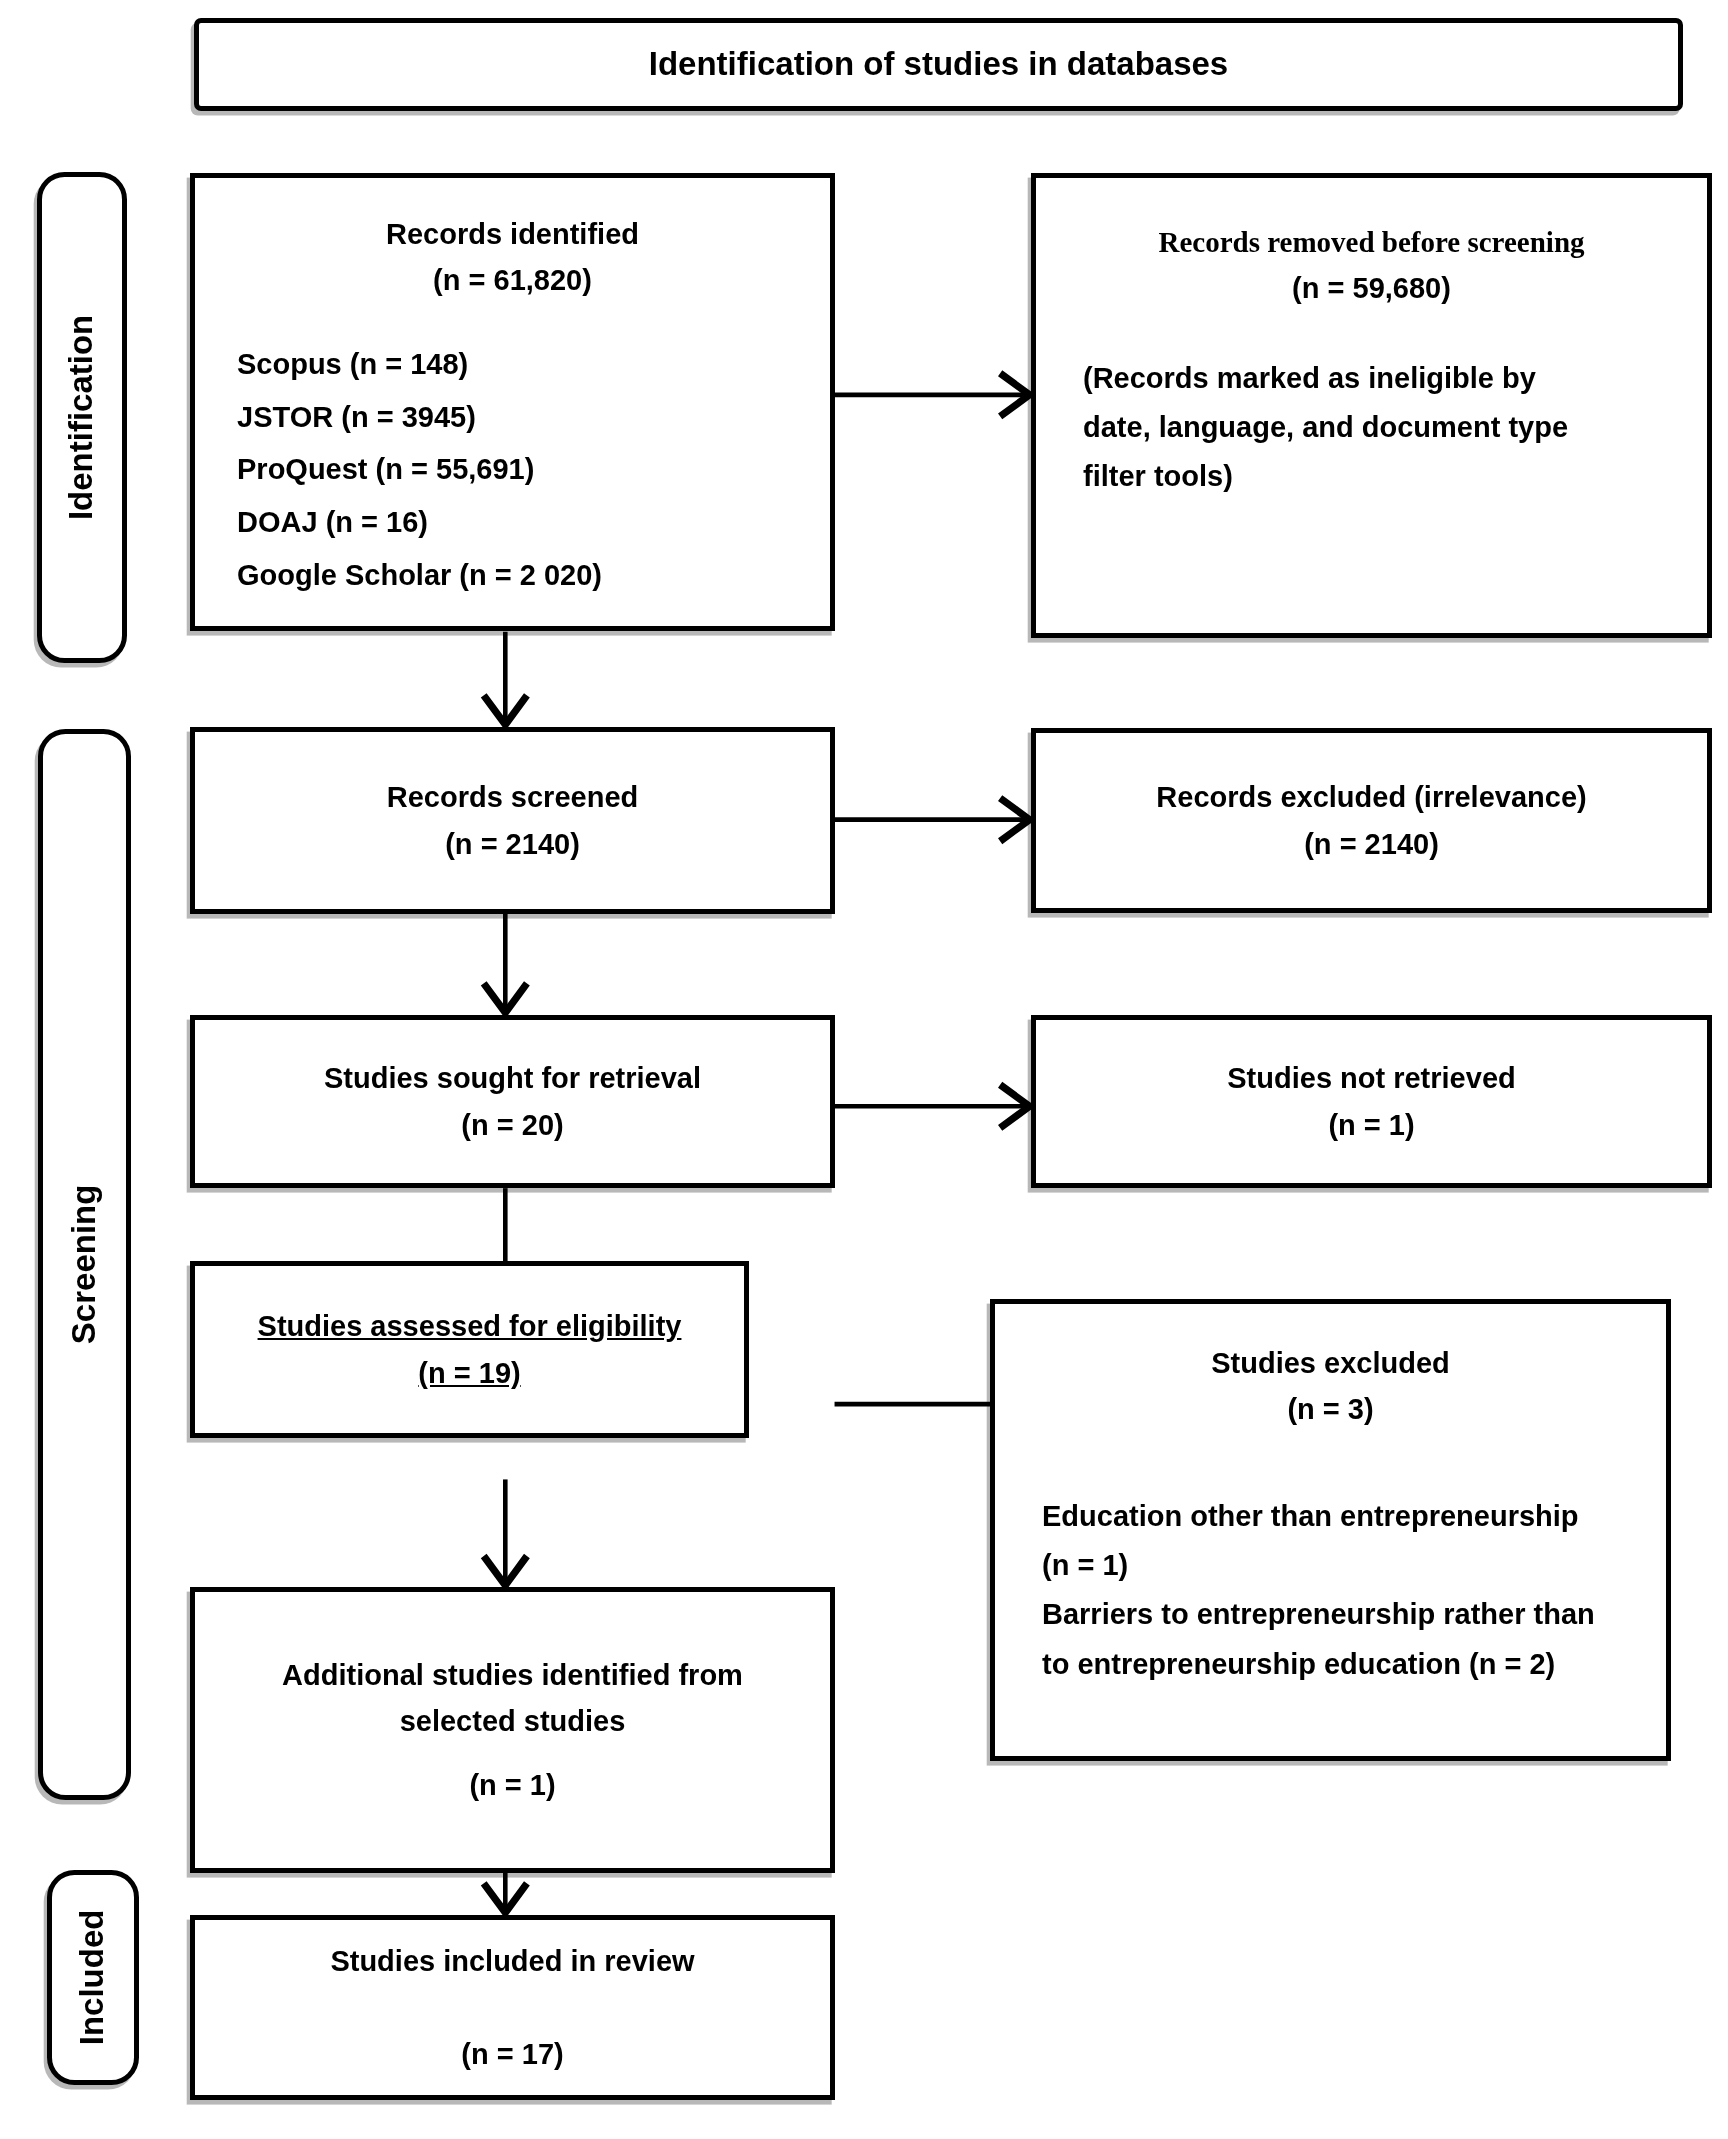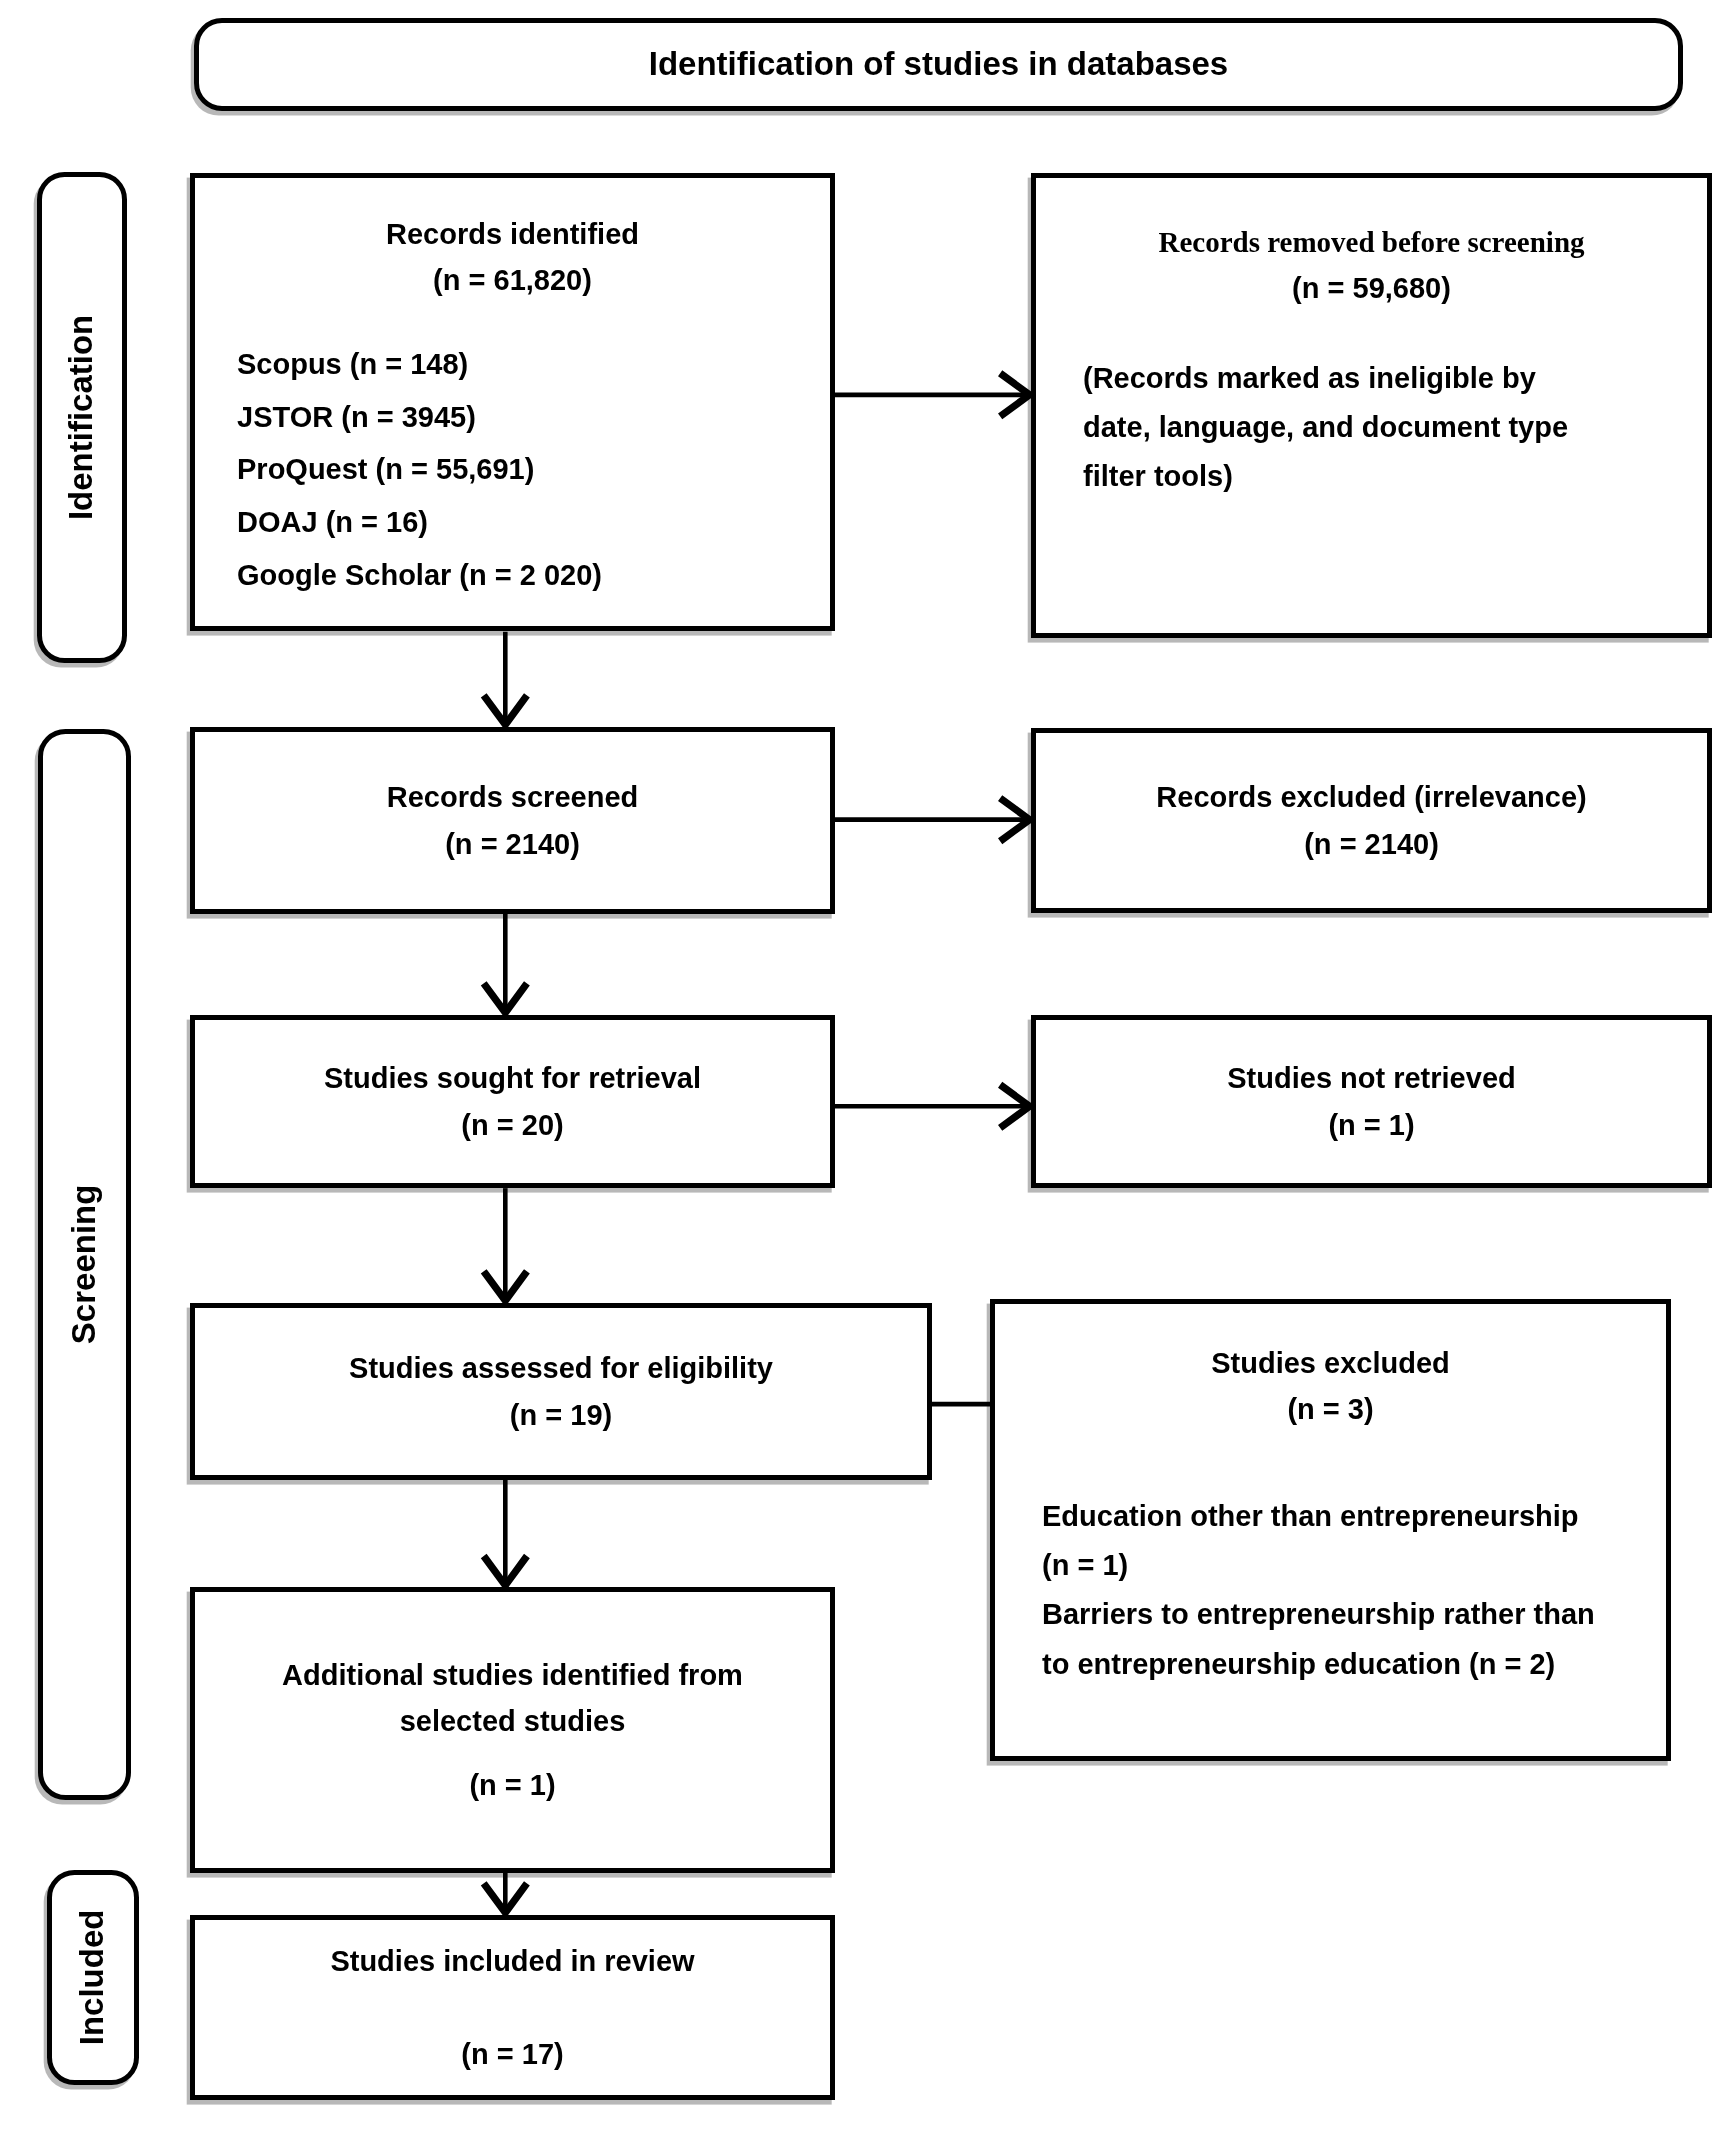--- a/index.html
+++ b/index.html
@@ -7,33 +7,33 @@
     position:relative;width:1728px;height:2140px;background:#ffffff;
     font-family:"Liberation Sans",sans-serif;font-weight:bold;color:#000;
     overflow:hidden;
   }
   .rect{
     position:absolute;box-sizing:border-box;background:#fff;
     border:5.2px solid #000;box-shadow:-3.3px 4.6px 0 rgba(0,0,0,0.28);
     display:flex;flex-direction:column;align-items:center;justify-content:center;
     text-align:center;font-size:29px;line-height:1.6;
   }
-  .rounded{border-radius:28px;}
+  .rounded{border-radius:7px;}
   .pill{border-radius:27.5px;}
   .title-box{left:194px;top:18.3px;width:1489px;height:93px;font-size:33px;}
   .side-label{display:flex;align-items:center;justify-content:center;}
   .side-label span{transform:rotate(-90deg);white-space:nowrap;font-size:33px;}
   #lbl-identification{left:37px;top:172px;width:90px;height:491px;}
   #lbl-screening{left:38px;top:729px;width:93px;height:1071px;}
   #lbl-included{left:47px;top:1870px;width:92px;height:215px;}
 
   #b1{left:190px;top:173px;width:645px;height:458px;justify-content:flex-start;padding-top:33px;}
   #b2{left:190px;top:727px;width:645px;height:187px;}
   #b3{left:190px;top:1015px;width:645px;height:173px;}
-  #b4{left:190px;top:1303px;width:742px;height:177px;}
+  #b4{left:190px;top:1261px;width:559px;height:177px;text-decoration:underline;}
   #b5{left:190px;top:1587px;width:645px;height:286px;}
   #b6{left:190px;top:1915px;width:645px;height:185px;gap:46px;}
 
   #r1{left:1031px;top:173px;width:681px;height:465px;justify-content:flex-start;padding-top:41px;}
   #r2{left:1031px;top:728px;width:681px;height:185px;}
   #r3{left:1031px;top:1015px;width:681px;height:173px;}
   #r4{left:990px;top:1299px;width:681px;height:462px;justify-content:flex-start;padding-top:36px;}
 
   .narrow-660{max-width:432px;font-family:Liberation Serif, serif;}
   .narrow-880{max-width:576px;}

